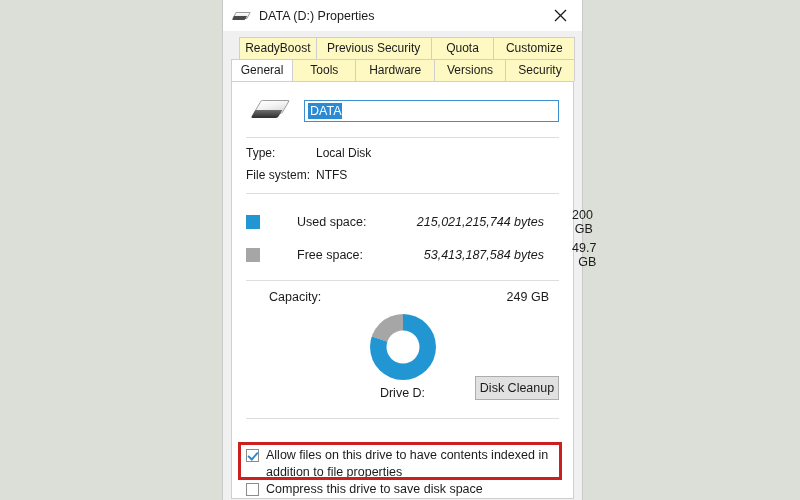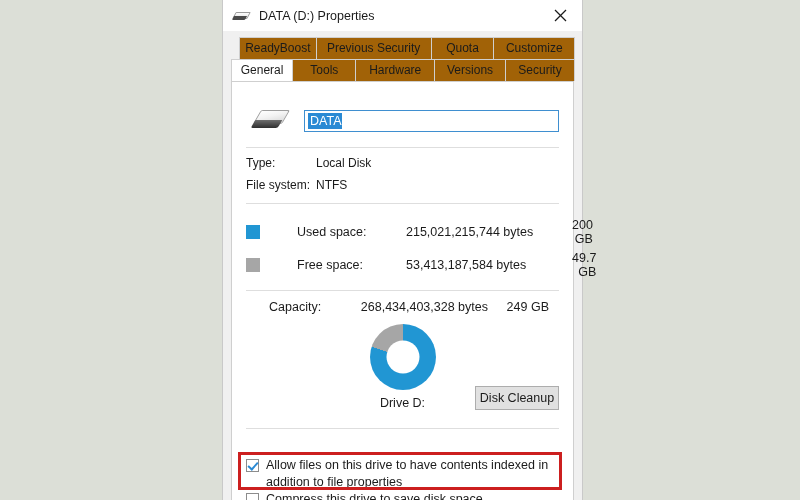--- a/index.html
+++ b/index.html
@@ -88,21 +88,21 @@
   }
   .tabrow {
     display: flex;
     position: relative;
     z-index: 1;
   }
   .tabrow.row1 { padding-left: 8px; }
   .tab {
     font-size: 12px;
     color: #1b1b1b;
-    background: #a16207;
+    background: #fef9c3;
     border: 1px solid #cfcfcf;
     border-bottom: none;
     padding: 3px 0 4px 0;
     text-align: center;
     white-space: nowrap;
     box-sizing: border-box;
     cursor: default;
     margin-right: -1px;
   }
   .tab.active {
@@ -132,21 +132,21 @@
     box-sizing: border-box;
     position: relative;
     padding: 0 14px;
     z-index: 0;
   }
 
   
   #name-row {
     display: flex;
     align-items: center;
-    padding-top: 24px;
+    padding-top: 14px;
   }
   #drive-icon {
     width: 44px;
     height: 30px;
     position: relative;
     flex: 0 0 auto;
     margin-left: 4px;
   }
   #drive-icon .d-top {
     position: absolute;
@@ -211,21 +211,21 @@
     gap: 28px;
   }
   .swatch {
     width: 14px; height: 14px;
     flex: 0 0 auto;
     margin-right: 9px;
   }
   .swatch.used { background: #2196d3; }
   .swatch.free { background: #a6a6a6; }
   .space-name  { width: 81px; flex: 0 0 auto; }
-  .space-bytes { width: 138px; flex: 0 0 auto; text-align: left; }
+  .space-bytes { width: 138px; flex: 0 0 auto; text-align: right; font-style: italic; }
   .space-gb    { flex: 1 1 auto; text-align: right; padding-right: 10px; }
 
   #capacity-row {
     display: flex;
     align-items: center;
     font-size: 12.5px;
     color: #1b1b1b;
     margin-top: 9px;
   }
   #capacity-row .cap-name  { width: 104px; flex: 0 0 auto; padding-left: 23px; box-sizing: border-box; }
@@ -433,21 +433,20 @@
         <span class="space-name">Free space:</span>
         <span class="space-bytes">53,413,187,584 bytes</span>
         <span class="space-gb">49.7 GB</span>
       </div>
     </div>
 
     <div class="sep"></div>
 
     <div id="capacity-row">
       <span class="cap-name">Capacity:</span>
-      <span class="cap-bytes">268,434,403,328 bytes</span>
       <span class="cap-gb">249 GB</span>
     </div>
 
     <div id="chart-area">
       <div id="donut" style="background: conic-gradient(rgb(33, 150, 211) 0deg, rgb(33, 150, 211) 288.36deg, rgb(166, 166, 166) 288.36deg, rgb(166, 166, 166) 360deg);">
         <div class="hole"></div>
       </div>
       <div id="drive-label">Drive D:</div>
       <div id="disk-cleanup-button">Disk Cleanup</div>
     </div>

